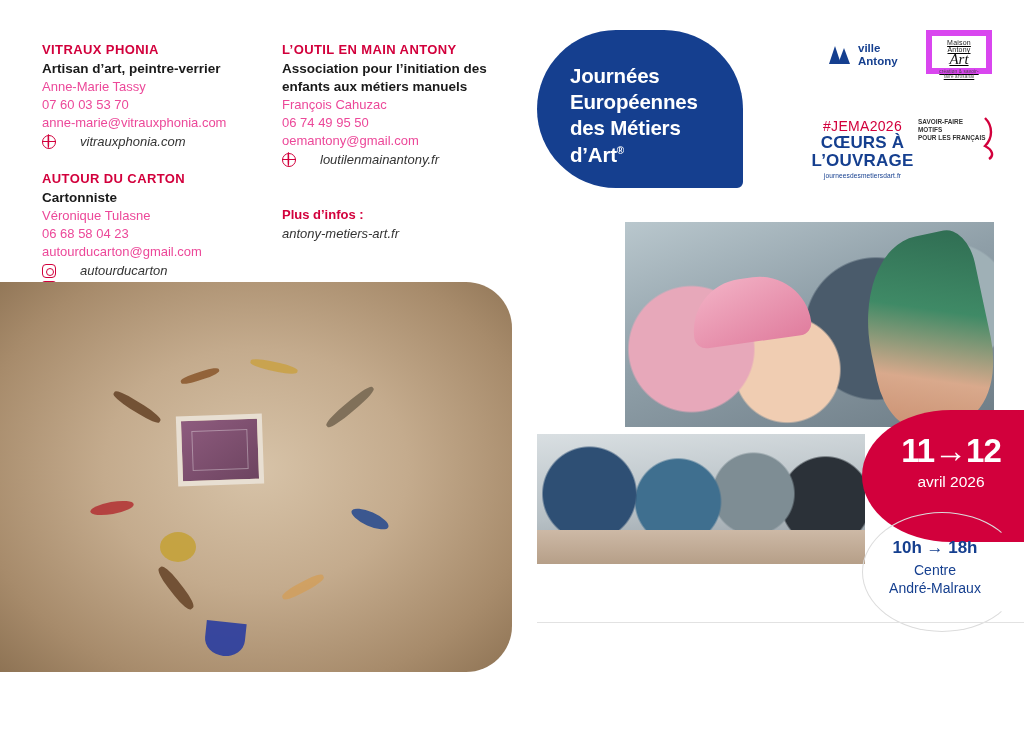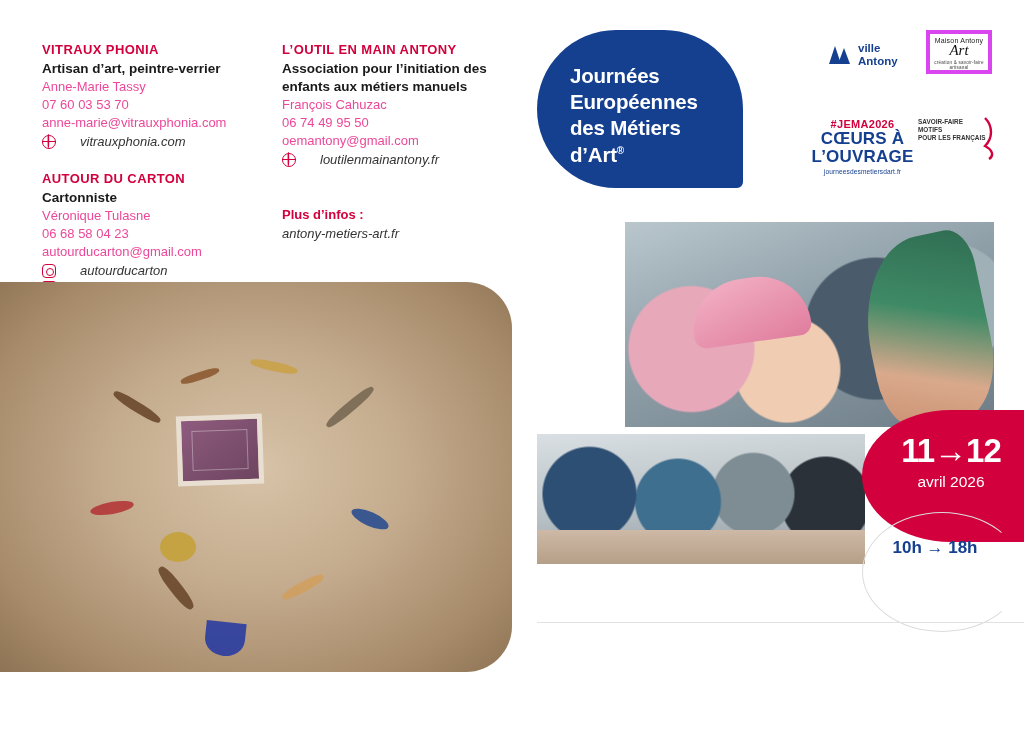--- a/index.html
+++ b/index.html
@@ -55,28 +55,28 @@
   }
   .blue-title sup { font-size:10px; vertical-align:super; }
 
   
   .ville-antony { position:absolute; left:826px; top:38px; width:82px; height:34px; color:#153f8f; }
   .va-mark { position:absolute; left:0; top:4px; width:26px; height:24px; }
   .va-txt { position:absolute; left:32px; top:4px; font-size:11.5px; font-weight:bold; line-height:1.15; color:#153f8f; }
 
   .maison-art {
     position:absolute; left:926px; top:30px; width:66px; height:44px;
-    border:4px solid #d946ef; padding:3px 4px; text-align:center;
+    border:6px solid #d946ef; padding:3px 4px; text-align:center;text-decoration:underline;
   }
   .ma-l1 { font-size:7px; color:#222; letter-spacing:.2px; }
   .ma-l2 { font-family:"Liberation Serif", serif; font-style:italic; font-size:15px; color:#111; line-height:1; margin-top:-1px;}
   .ma-l3 { font-size:4.6px; color:#444; letter-spacing:.2px; margin-top:2px; }
 
   .jema-block { position:absolute; left:800px; top:118px; width:125px; text-align:center; }
-  .jema-hash { color:#d2003c; font-size:11px; font-weight:bold; letter-spacing:.3px; }
+  .jema-hash { color:#d2003c; font-size:14px; font-weight:normal; letter-spacing:.3px; }
   .jema-c1 { color:#153f8f; font-weight:bold; font-size:17px; line-height:1.03; letter-spacing:.2px; }
   .jema-url { color:#153f8f; font-size:6.6px; margin-top:3px; letter-spacing:.1px; }
 
   .sf-badge { position:absolute; left:918px; top:118px; width:78px; height:42px; }
   .sf-line { position:absolute; left:0; top:0; font-size:6.4px; color:#333; font-weight:bold; line-height:1.25; }
   .sf-red { position:absolute; right:0; top:-2px; width:13px; height:44px; }
 
   
   .photo { position:absolute; overflow:hidden; }
   .photo-top { left:625px; top:222px; width:369px; height:205px; border-radius:0; }
@@ -302,20 +302,24 @@
 
   </div>
 
   <div class="date-circle">
     <div class="date-big">11→12</div>
     <div class="date-sub">avril 2026</div>
   </div>
 
   <div class="hours-circle">
     <div class="hours-1">10h → 18h</div>
+    <div class="hours-2">
+      <div>Centre</div>
+      <div>André-Malraux</div>
+    </div>
   </div>
 
 
   <div class="footer">
     <div class="foot-rule"></div>
 
   </div>
 
 </div>
 

